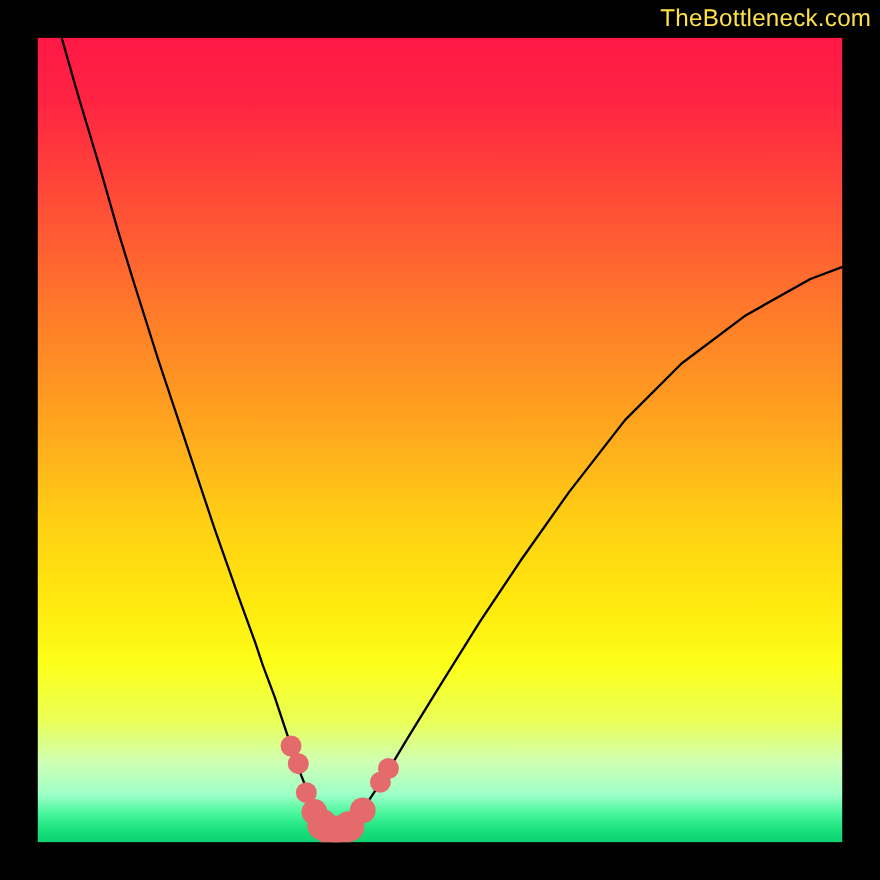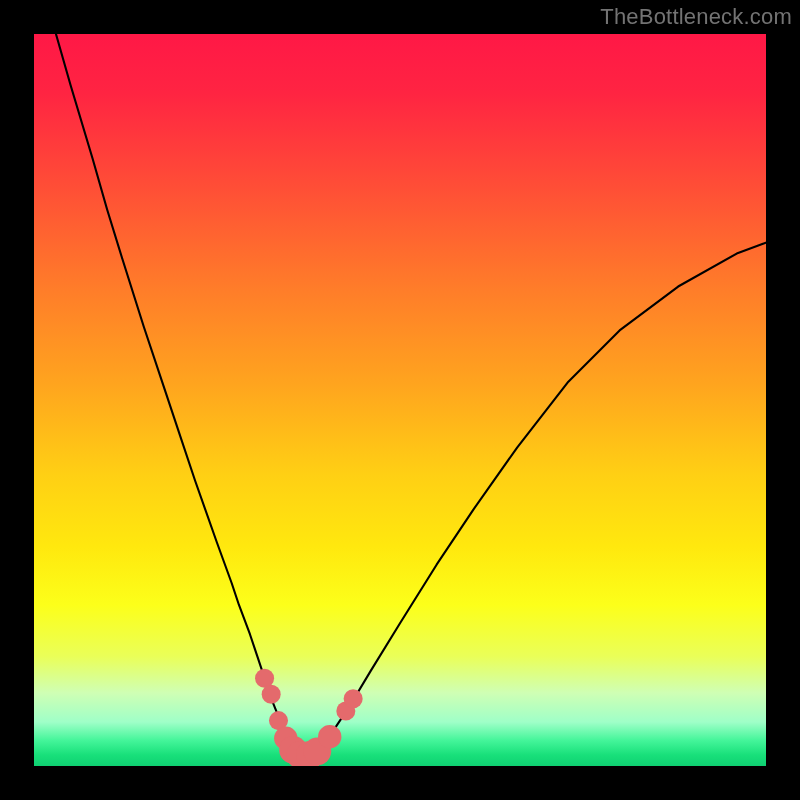--- a/index.html
+++ b/index.html
@@ -21,21 +21,21 @@
     left: 34px;
     top: 34px;
     width: 732px;
     height: 732px;
     overflow: hidden;
   }
   .watermark {
     position: absolute;
     top: 4px;
     right: 8px;
-    color: #737373;
+    color: #fde047;
     font-family: Arial, Helvetica, sans-serif;
     font-size: 22px;
     font-weight: 500;
     letter-spacing: 0.2px;
   }
   svg {
     display: block;
   }
 </style>
 </head>

